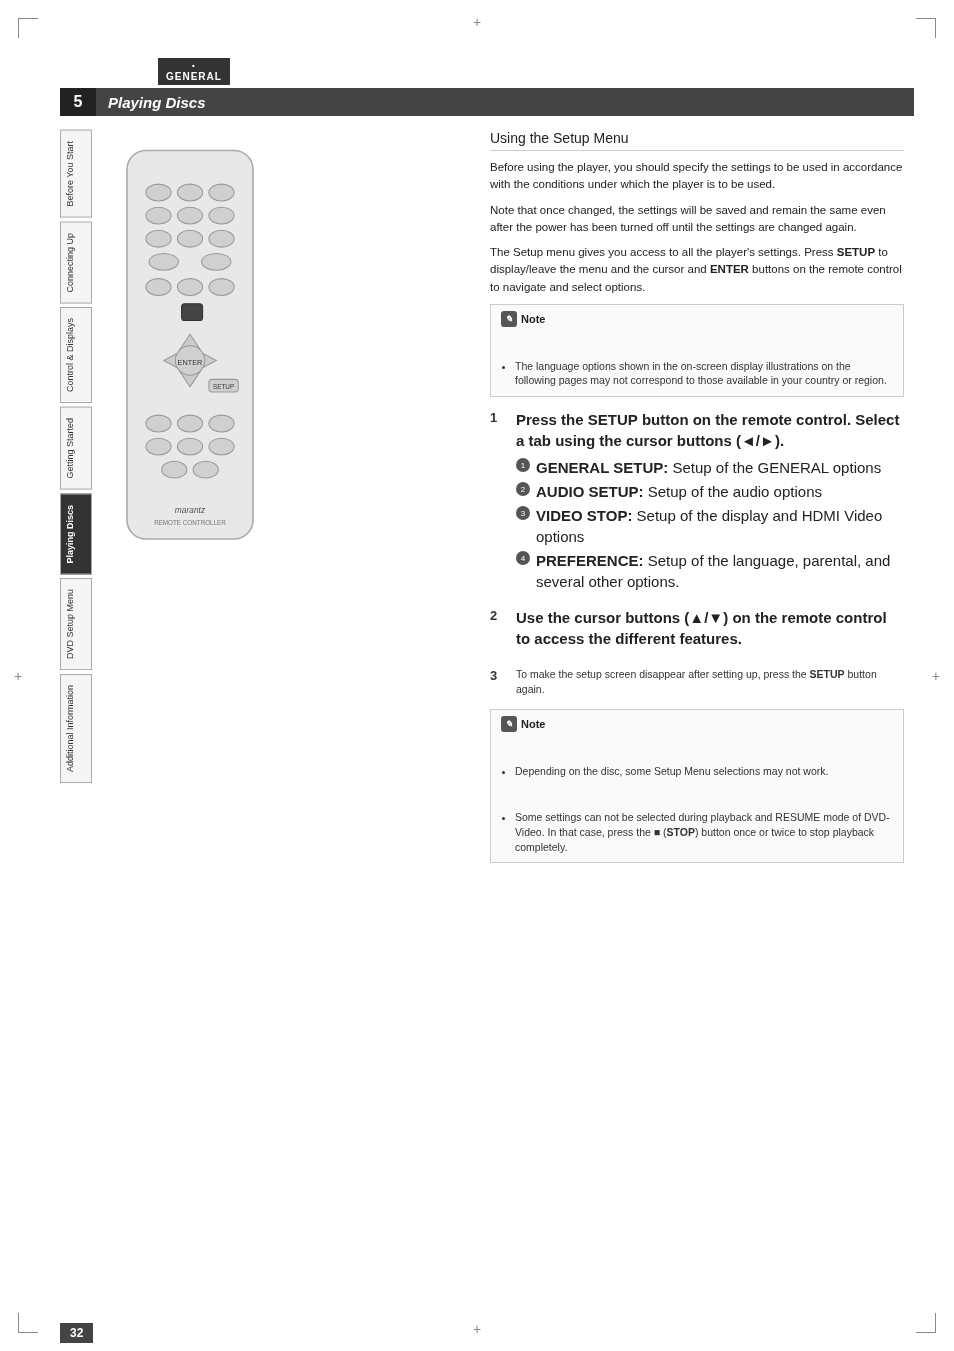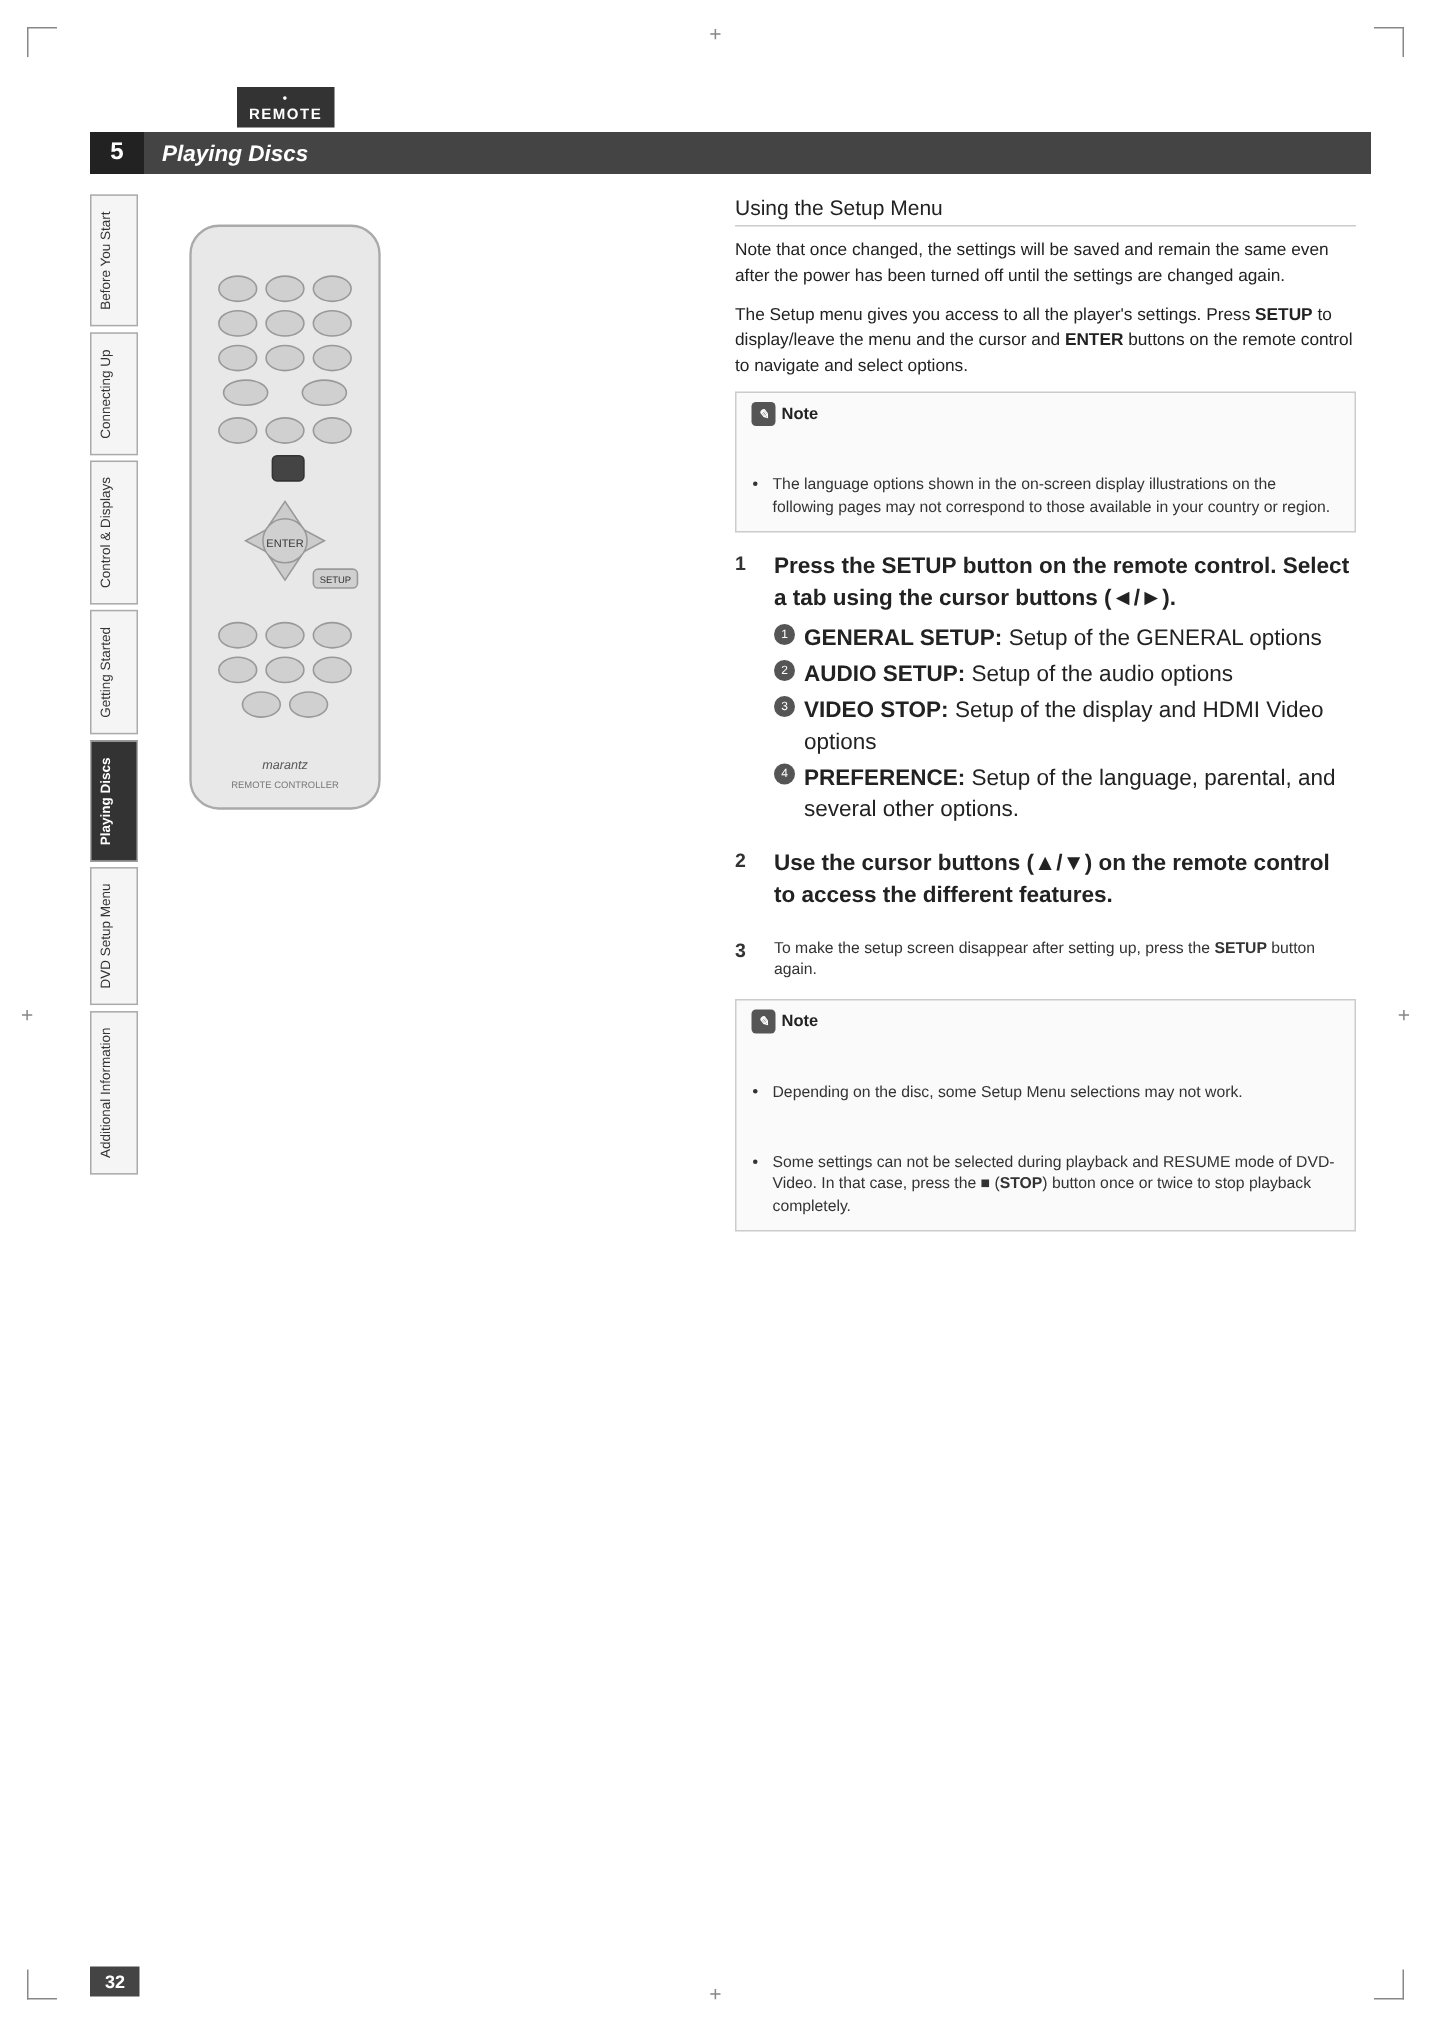--- a/index.html
+++ b/index.html
@@ -236,21 +236,21 @@
       font-size: 15px;
       line-height: 1.4;
     }
     .bullet-text strong {
       font-weight: bold;
     }
 
     
     .page-number {
       position: absolute;
-      bottom: 20px;
+      bottom: 8px;
       left: 60px;
       background: #444;
       color: #fff;
       font-size: 12px;
       font-weight: bold;
       padding: 3px 10px;
     }
 
     
     .top-center-cross, .bottom-center-cross {
@@ -289,21 +289,21 @@
 <div class="corner-mark tr"></div>
 <div class="corner-mark bl"></div>
 <div class="corner-mark br"></div>
 
 <div class="top-center-cross">+</div>
 <div class="bottom-center-cross">+</div>
 <div class="right-center-cross">+</div>
 <div class="left-center-cross">+</div>
 
 <div class="english-badge">
-  <span>REMOTE</span>
+  <span>GENERAL</span>
 </div>
 
 <div class="header-bar">
   <div class="header-number">5</div>
   <div class="header-title">Playing Discs</div>
 </div>
 
 <div class="side-tabs">
   <div class="side-tab">Before You Start</div>
   <div class="side-tab-gap"></div>
@@ -373,20 +373,23 @@
 
     <text x="80" y="355" text-anchor="middle" font-size="8" font-style="italic" fill="#555">marantz</text>
     <text x="80" y="367" text-anchor="middle" font-size="6" fill="#777">REMOTE CONTROLLER</text>
   </svg>
 </div>
 
 <div class="main-content">
 
   <div class="section-title">Using the Setup Menu</div>
 
+  <p class="intro-text">
+    Before using the player, you should specify the settings to be used in accordance with the conditions under which the player is to be used.
+  </p>
   <p class="intro-text">
     Note that once changed, the settings will be saved and remain the same even after the power has been turned off until the settings are changed again.
   </p>
   <p class="intro-text">
     The Setup menu gives you access to all the player's settings. Press <strong>SETUP</strong> to display/leave the menu and the cursor and <strong>ENTER</strong> buttons on the remote control to navigate and select options.
   </p>
 
   <div class="note-box">
     <div class="note-header">
       <div class="note-icon">✎</div>

